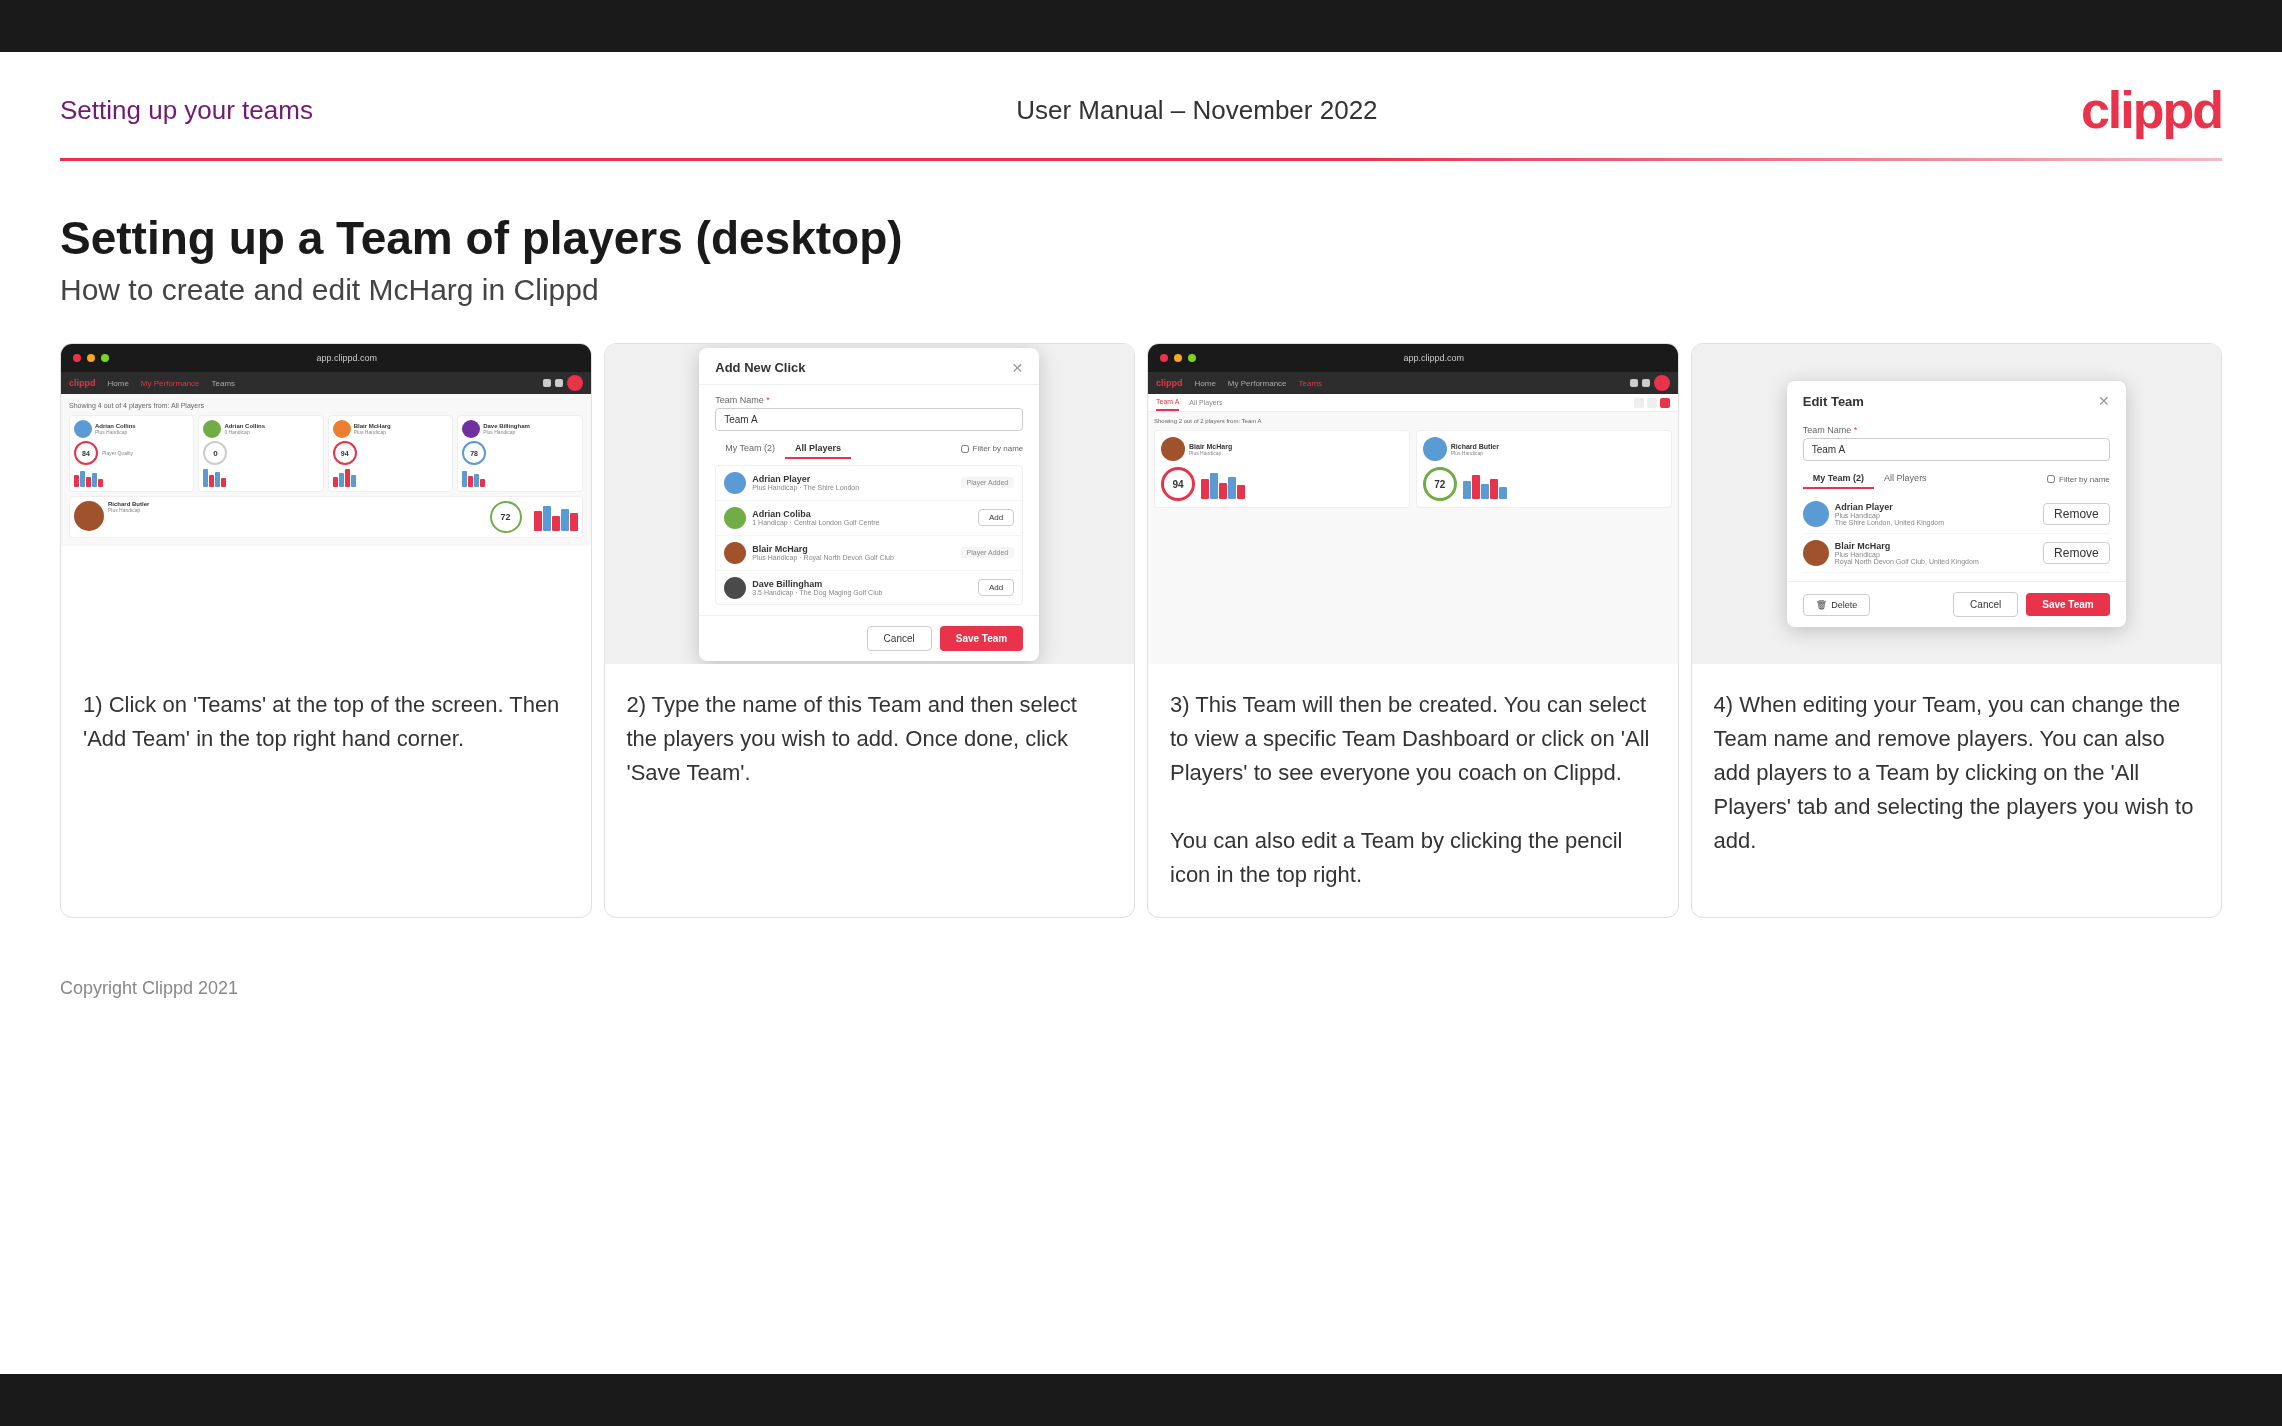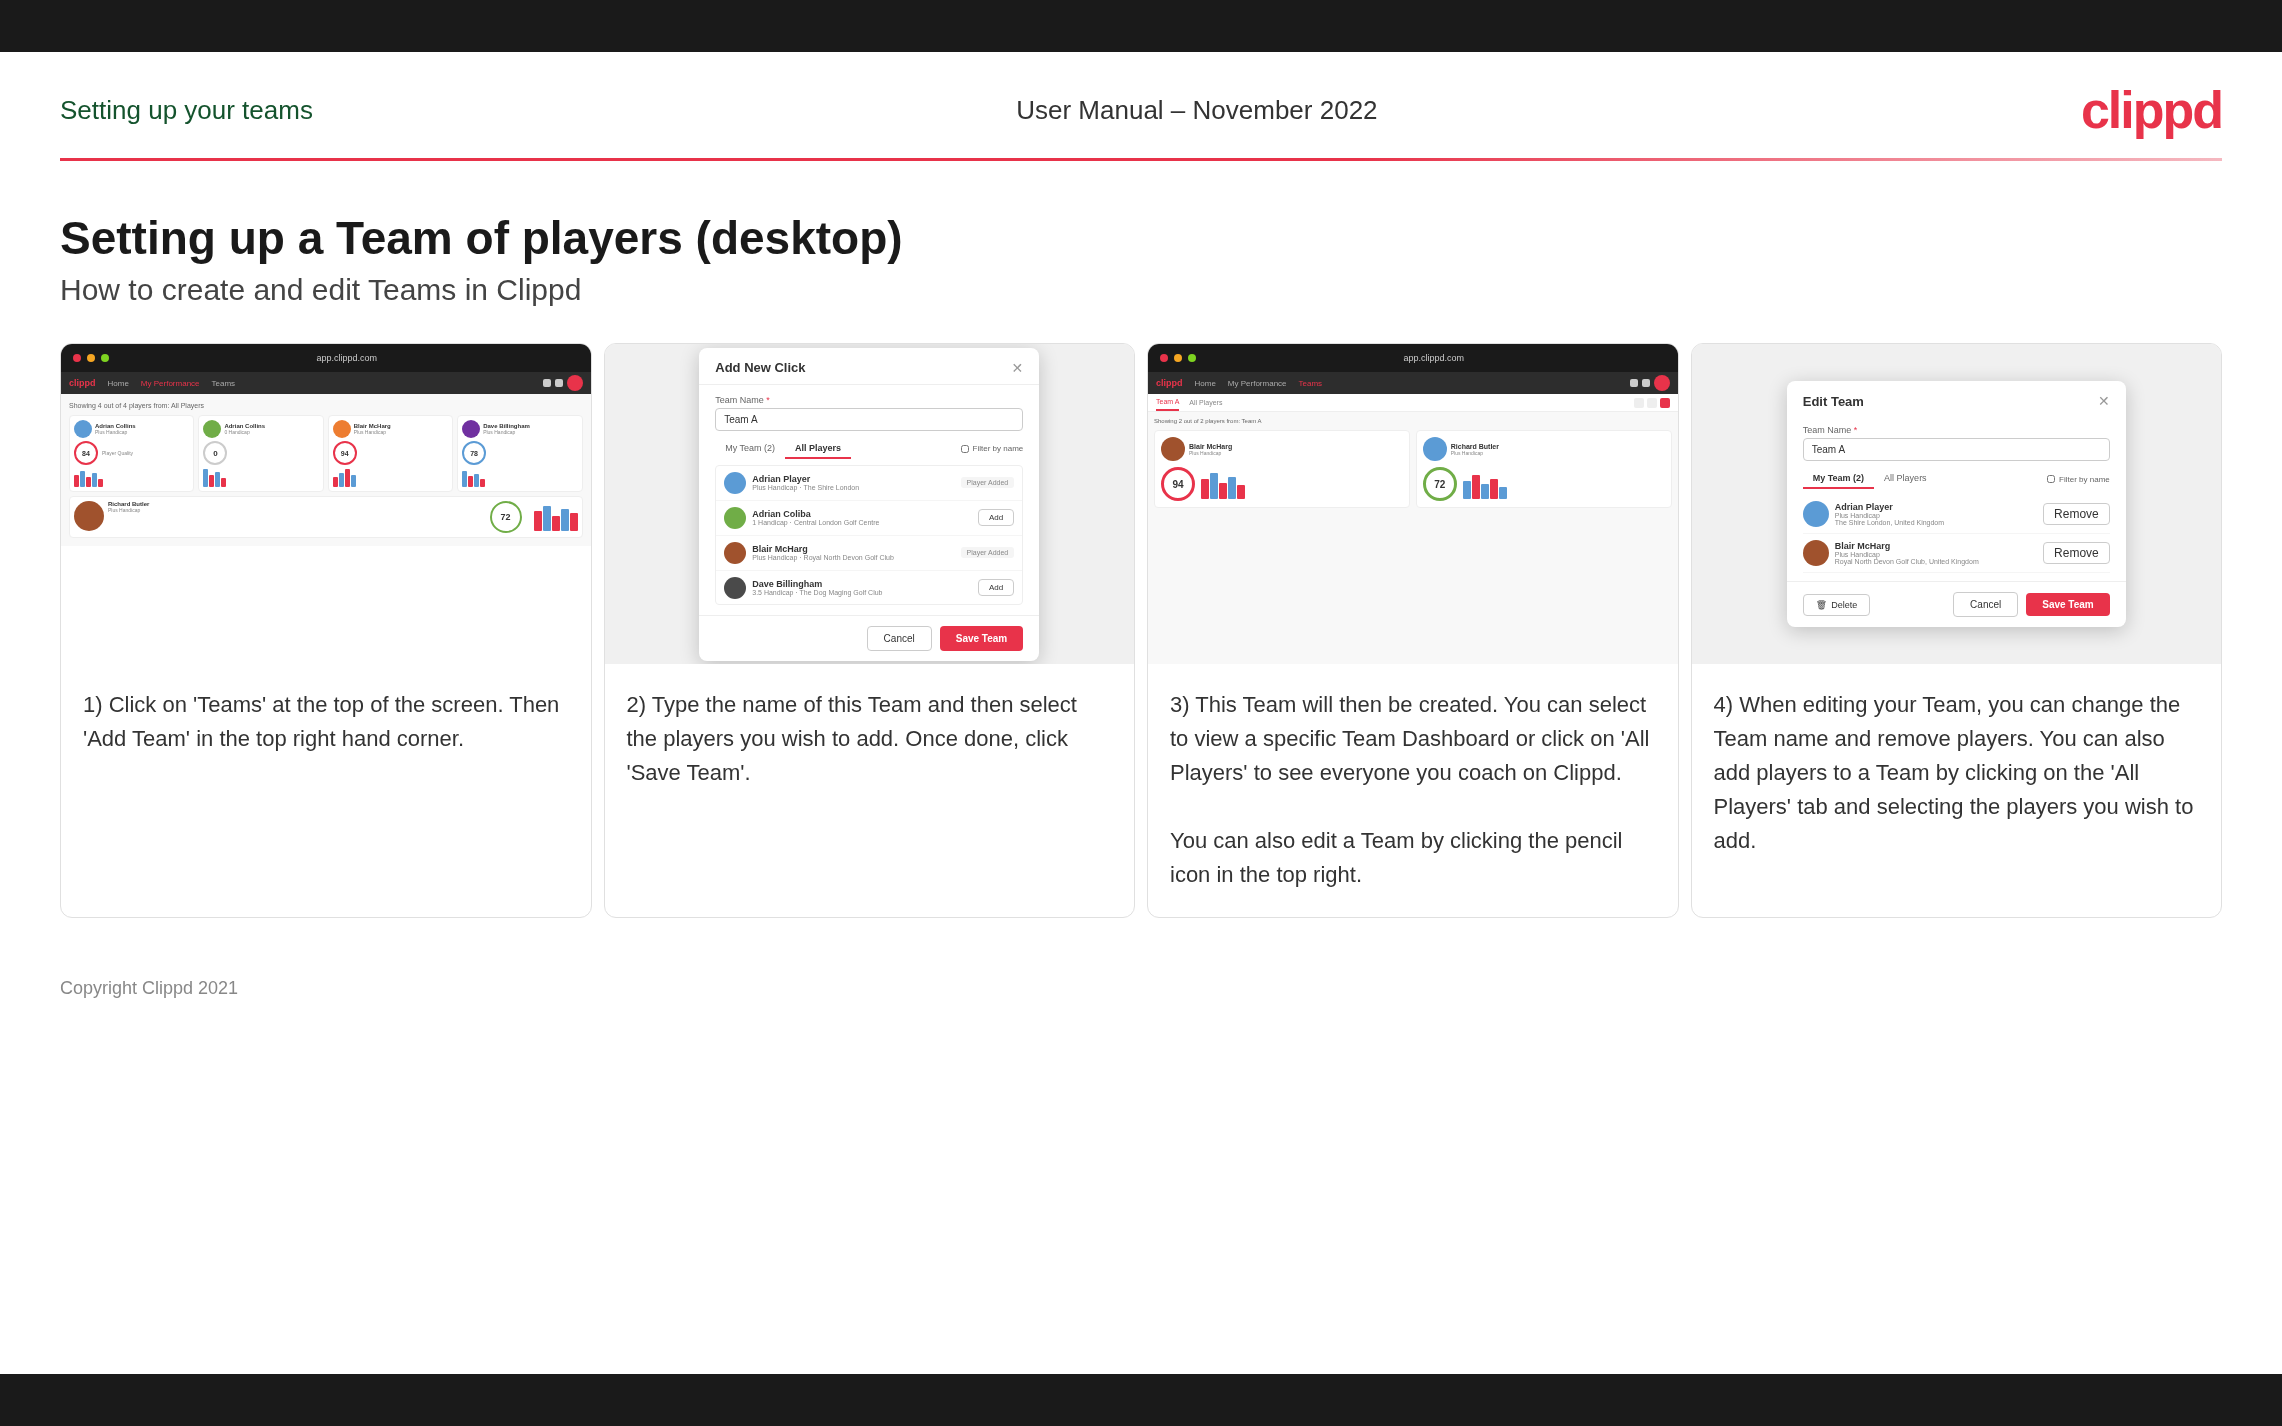--- a/index.html
+++ b/index.html
@@ -21,21 +21,21 @@
 
     
     .header {
       display: flex;
       align-items: center;
       justify-content: space-between;
       padding: 28px 60px 18px 60px;
     }
     .header-left {
       font-size: 26px;
-      color: #14532d;
+      color: #701a75;
     }
     .header-center {
       font-size: 26px;
       color: #333;
     }
     .header-logo {
       font-size: 52px;
       font-weight: 900;
       color: #e8334a;
       letter-spacing: -2px;
@@ -518,21 +518,21 @@
 <div class="header">
   <span class="header-left">Setting up your teams</span>
   <span class="header-center">User Manual – November 2022</span>
   <span class="header-logo">clippd</span>
 </div>
 
 <div class="divider"></div>
 
 <div class="page-title-section">
   <div class="page-title">Setting up a Team of players (desktop)</div>
-  <div class="page-subtitle">How to create and edit Teams in Clippd</div>
+  <div class="page-subtitle">How to create and edit McHarg in Clippd</div>
 </div>
 
 <div class="cards-row">
 
   <div class="card">
     <div class="card-screenshot dashboard-mock">
 
       <div class="dash-topbar">
         <div class="dash-topbar-dot"></div>
         <div class="dash-topbar-dot" style="background:#f5a623;"></div>

